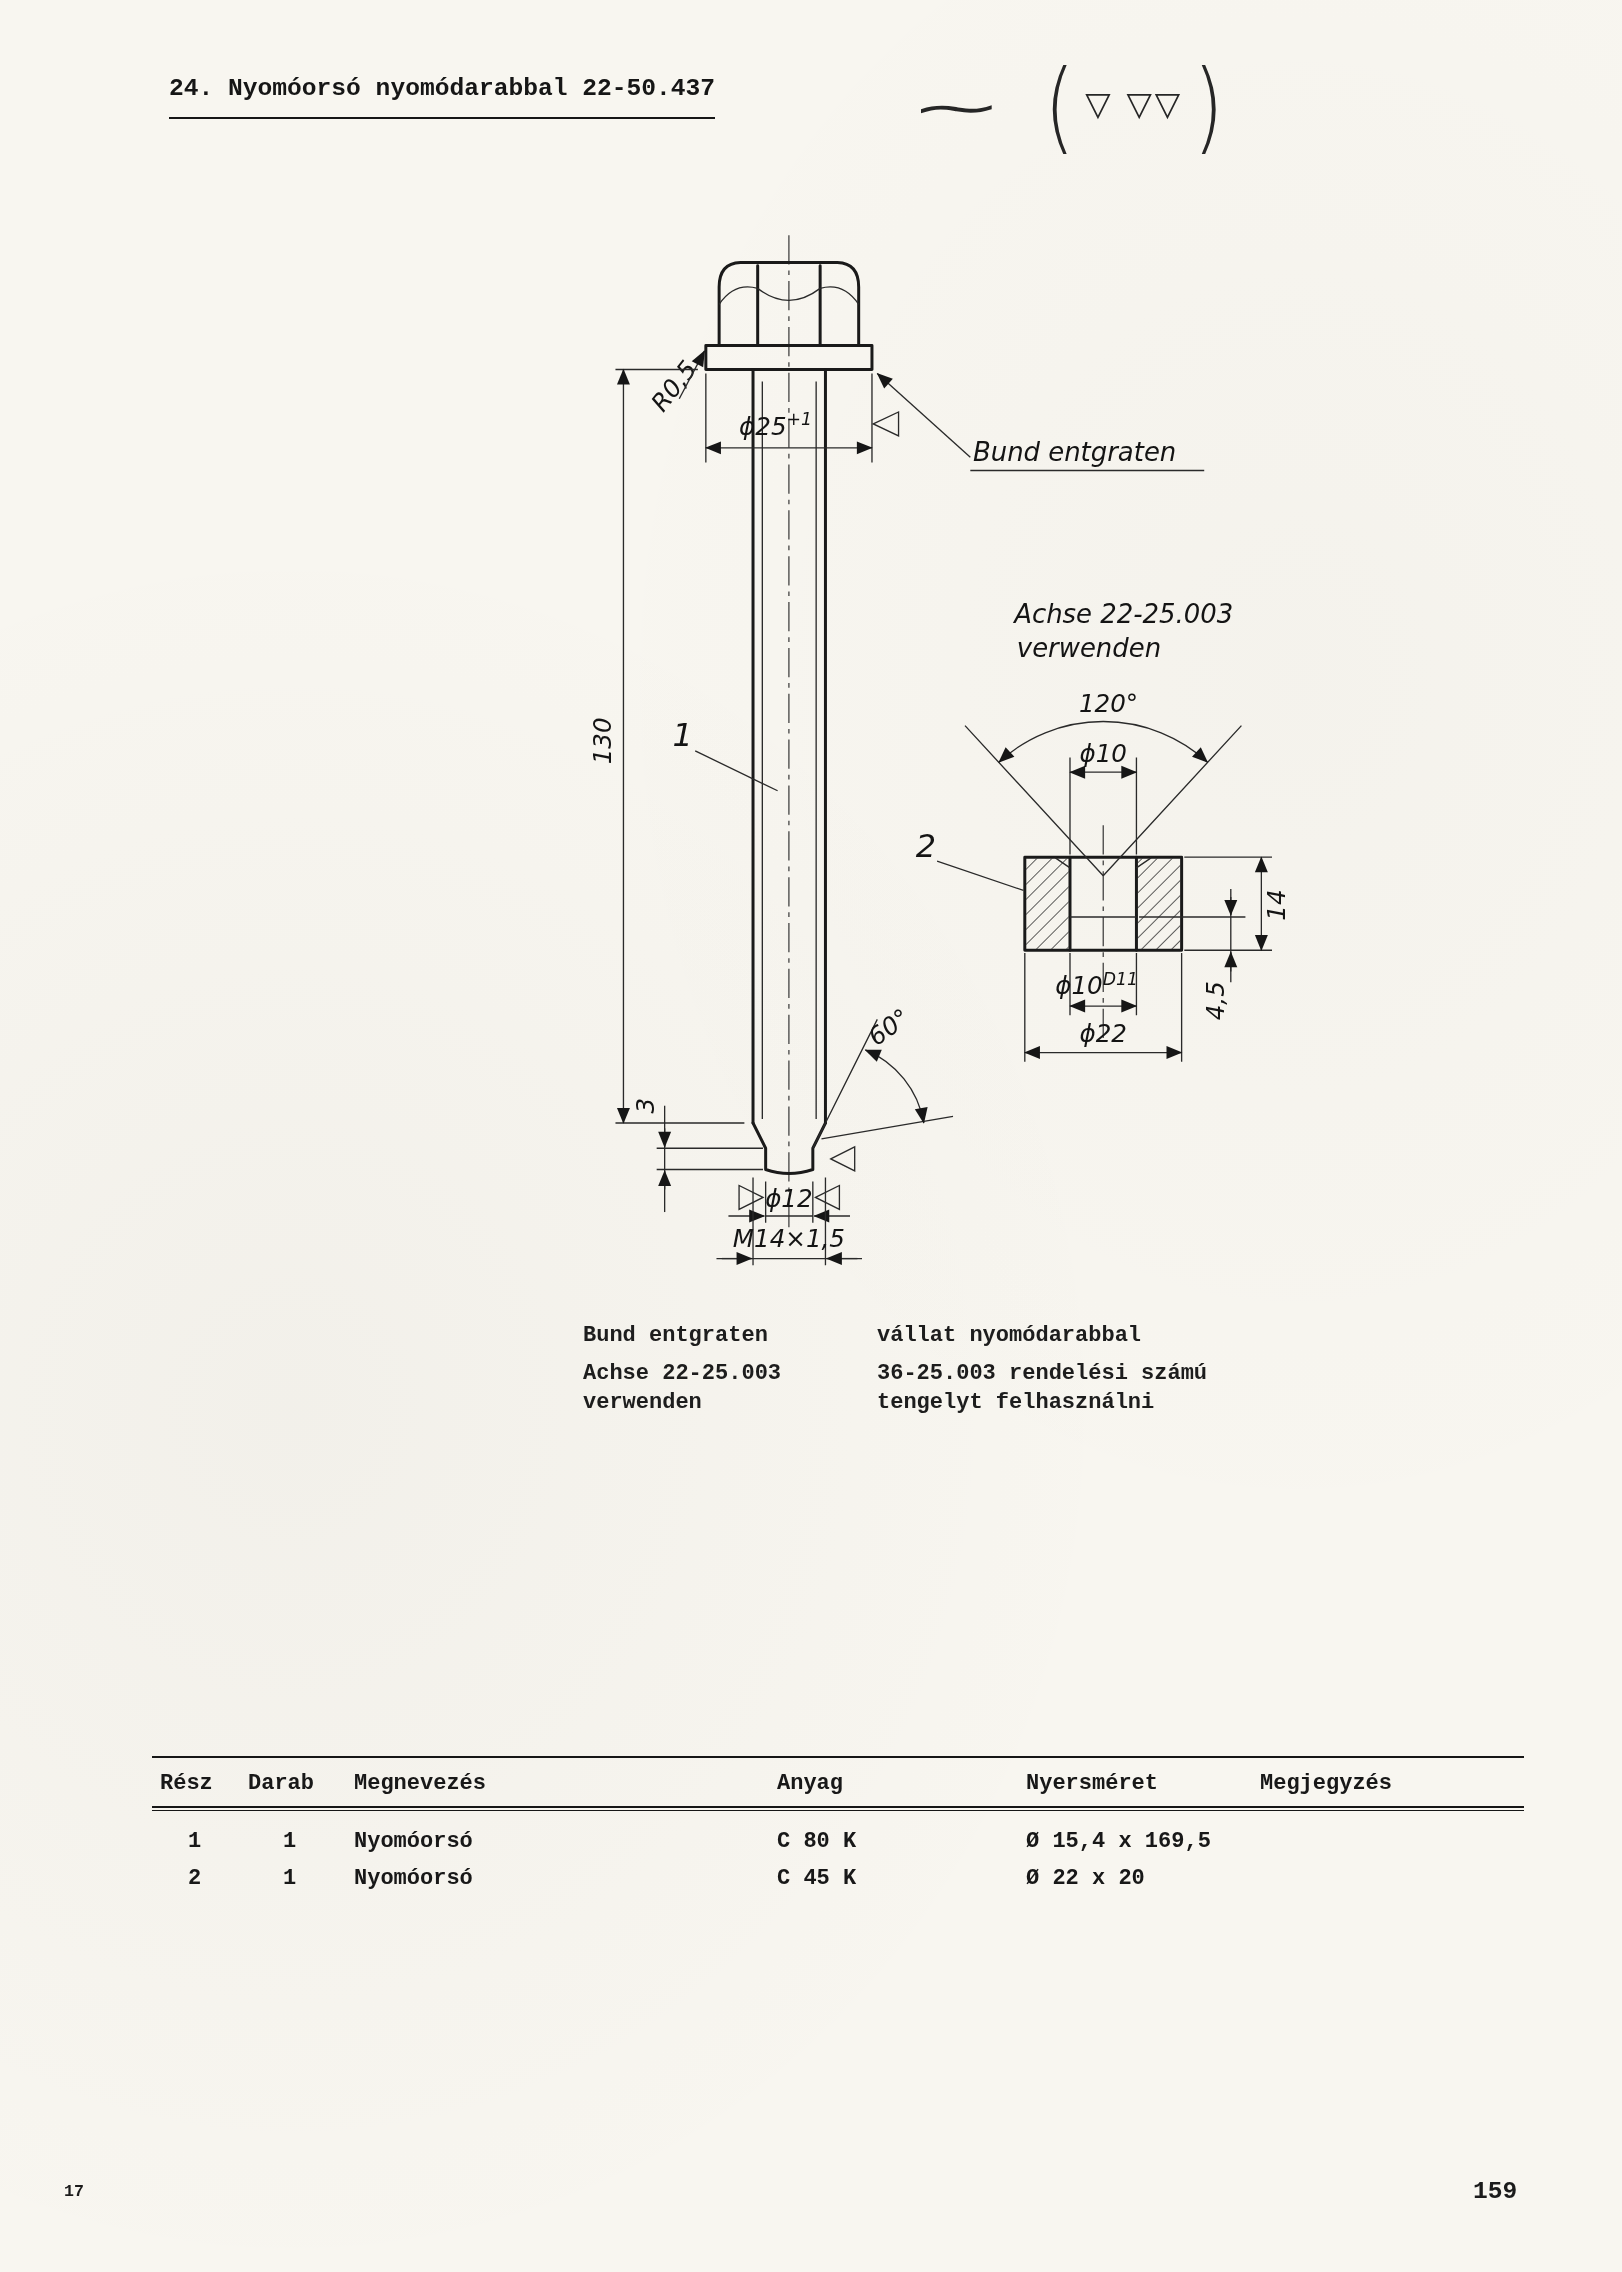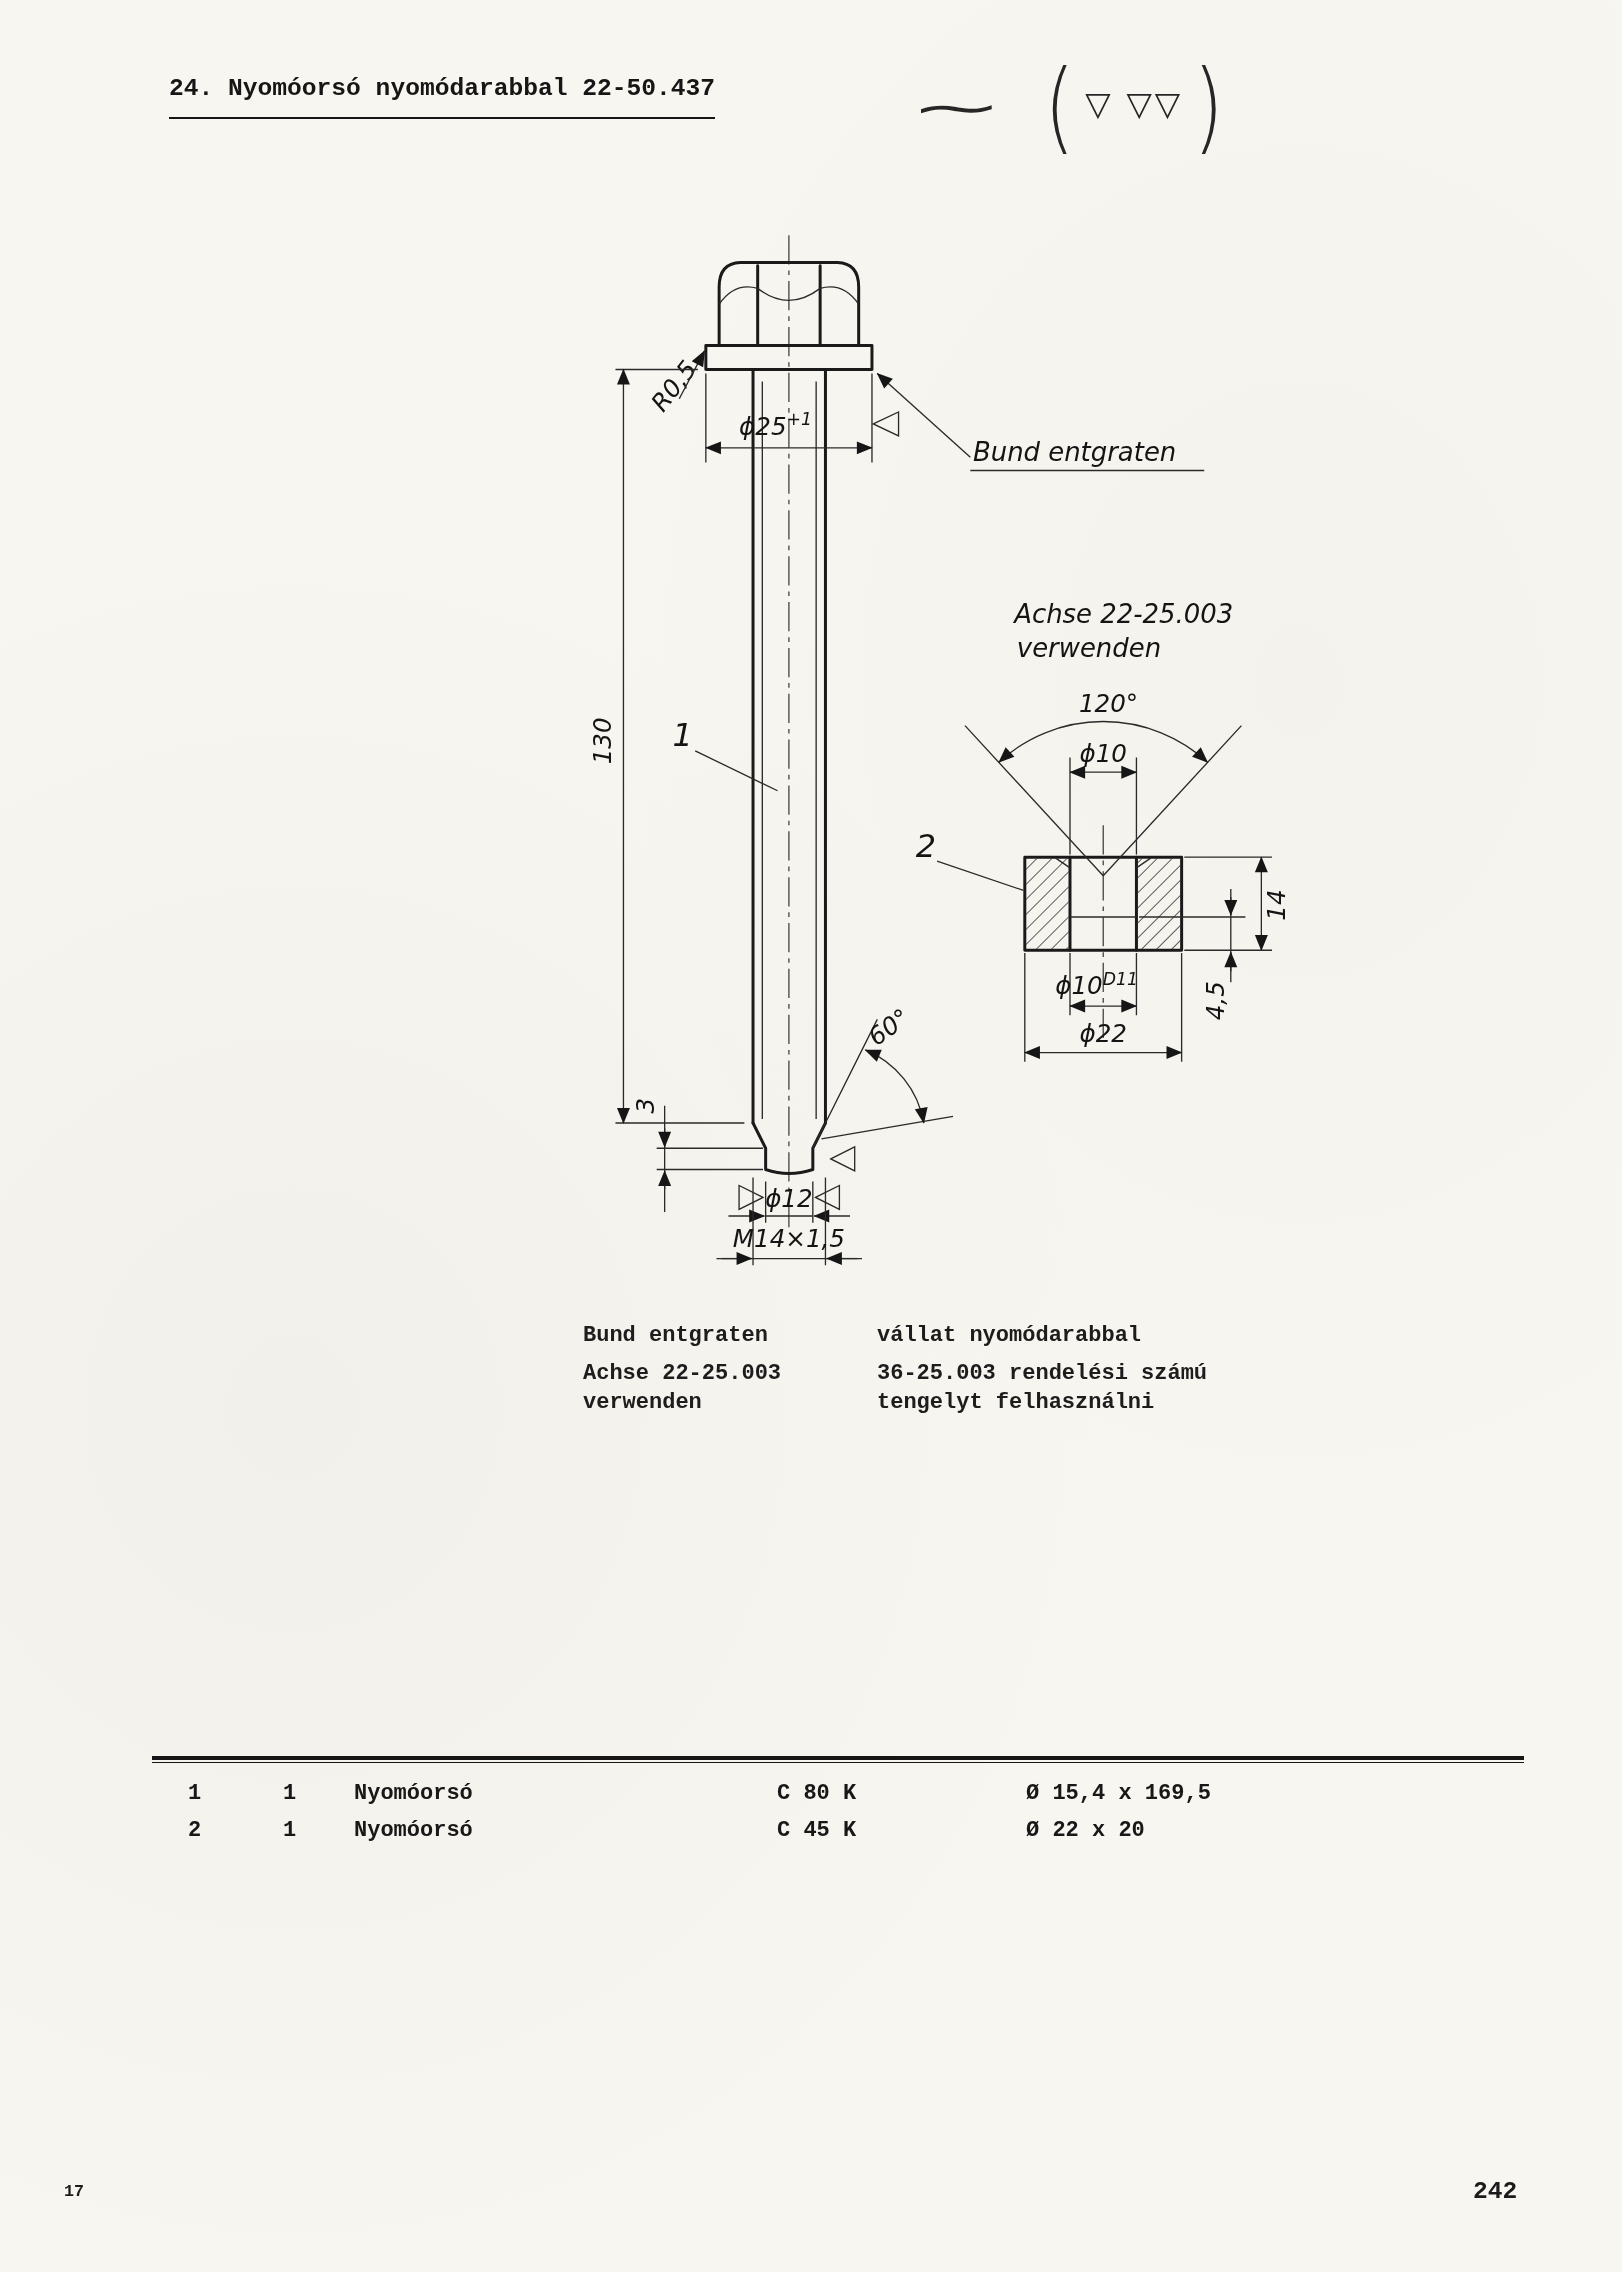--- a/index.html
+++ b/index.html
@@ -222,20 +222,28 @@
       <span class="de">Achse 22-25.003</span>
       <span class="hu">36-25.003 rendelési számú</span>
     </div>
     <div class="notes-row">
       <span class="de">verwenden</span>
       <span class="hu">tengelyt felhasználni</span>
     </div>
   </div>
 
   <div class="parts-table">
+    <div class="t-head t-grid">
+      <span>Rész</span>
+      <span>Darab</span>
+      <span>Megnevezés</span>
+      <span>Anyag</span>
+      <span>Nyersméret</span>
+      <span>Megjegyzés</span>
+    </div>
     <div class="t-rule"></div>
     <div class="t-body">
       <div class="t-row t-grid">
         <span>1</span>
         <span>1</span>
         <span>Nyomóorsó</span>
         <span>C 80 K</span>
         <span>Ø 15,4 x 169,5</span>
         <span></span>
       </div>
@@ -244,16 +252,16 @@
         <span>1</span>
         <span>Nyomóorsó</span>
         <span>C 45 K</span>
         <span>Ø 22 x 20</span>
         <span></span>
       </div>
     </div>
   </div>
 
   <div class="foot-17">17</div>
-  <div class="foot-129">242</div>
+  <div class="foot-129">159</div>
 
 </div>
 
 
 </body></html>

